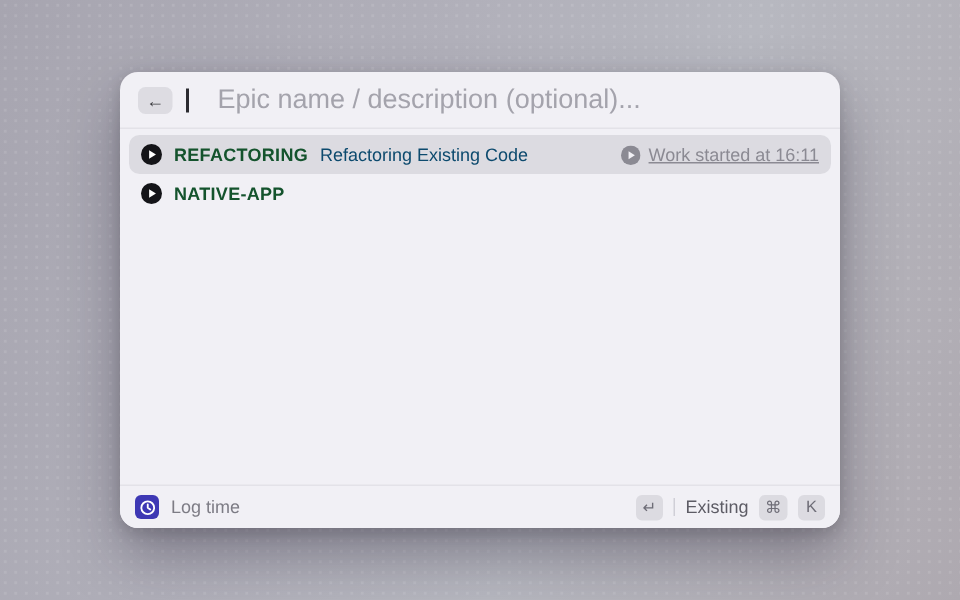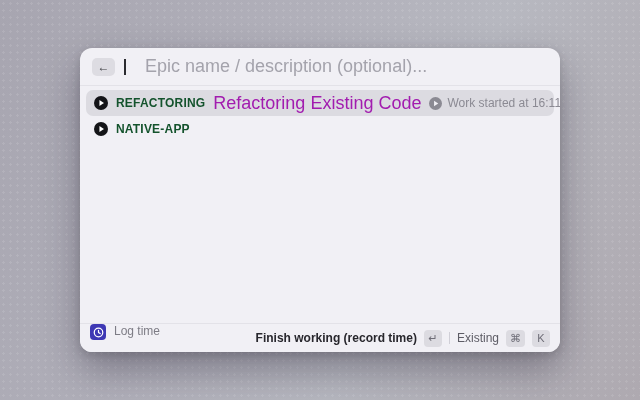--- a/index.html
+++ b/index.html
@@ -36,28 +36,28 @@
   .hdiv { height:1px; background:#e3e2e8; flex:0 0 auto; }
   
   .list { flex:1; padding:4px 6px; display:flex; flex-direction:column; gap:0; }
   .row {
     height:26px; border-radius:7px; display:flex; align-items:center;
     padding:0 8px; gap:8px; cursor:default;
   }
   .row.selected { background:#dcdbe1; }
   .play-icon { width:14px; height:14px; flex:0 0 auto; display:block; color:#141418; }
   .row-title { font-size:12px; font-weight:700; color:#14532d; letter-spacing:0.2px; white-space:nowrap; }
-  .row-sub { font-size:18px; color:#a21caf; white-space:nowrap; }
-  .accessory { margin-left:auto; display:flex; align-items:flex-end; gap:5px; color:#8b8a93; }
+  .row-sub { font-size:12px; color:#0c4a6e; white-space:nowrap; }
+  .accessory { margin-left:auto; display:flex; align-items:flex-end; gap:5px; color:#8b8a93;text-decoration:underline; }
   .accessory .play-icon { width:13px; height:13px; color:#8b8a93; }
   .acc-text { font-size:12px; color:#8b8a93; white-space:nowrap; }
   
   .footer {
     flex:0 0 auto; height:29px; border-top:1px solid #e3e2e8;
-    display:flex; padding:0 10px; gap:8px;
+    display:flex; align-items:center; padding:0 10px; gap:8px;
     background:#f1f0f5;
   }
   .app-icon {
     width:16px; height:16px; border-radius:4px; background:#3e38b4;
     display:flex; align-items:center; justify-content:center; flex:0 0 auto;
   }
   .footer-left-label { font-size:12px; color:#7d7c85; }
   .footer-right { margin-left:auto; display:flex; align-items:center; gap:7px; }
   .primary-label { font-size:12px; font-weight:700; color:#28272d; }
   .key-badge {
@@ -118,21 +118,20 @@
   <div class="footer">
     <span class="app-icon">
       <svg width="11" height="11" viewBox="0 0 16 16">
         <circle cx="8" cy="8" r="6.2" fill="none" stroke="#ffffff" stroke-width="1.8"></circle>
         <path d="M8 4.8 L8 8 L10.4 9.6" fill="none" stroke="#ffffff" stroke-width="1.8" stroke-linecap="round" stroke-linejoin="round"></path>
       </svg>
     </span>
     <span class="footer-left-label">Log time</span>
 
     <div class="footer-right">
-      <span class="primary-label">Finish working (record time)</span>
       <button class="key-badge">↵</button>
       <div class="vsep"></div>
       <span class="actions-label">Existing</span>
       <button class="key-badge">⌘</button>
       <button class="key-badge">K</button>
     </div>
   </div>
 
 </div>
 

